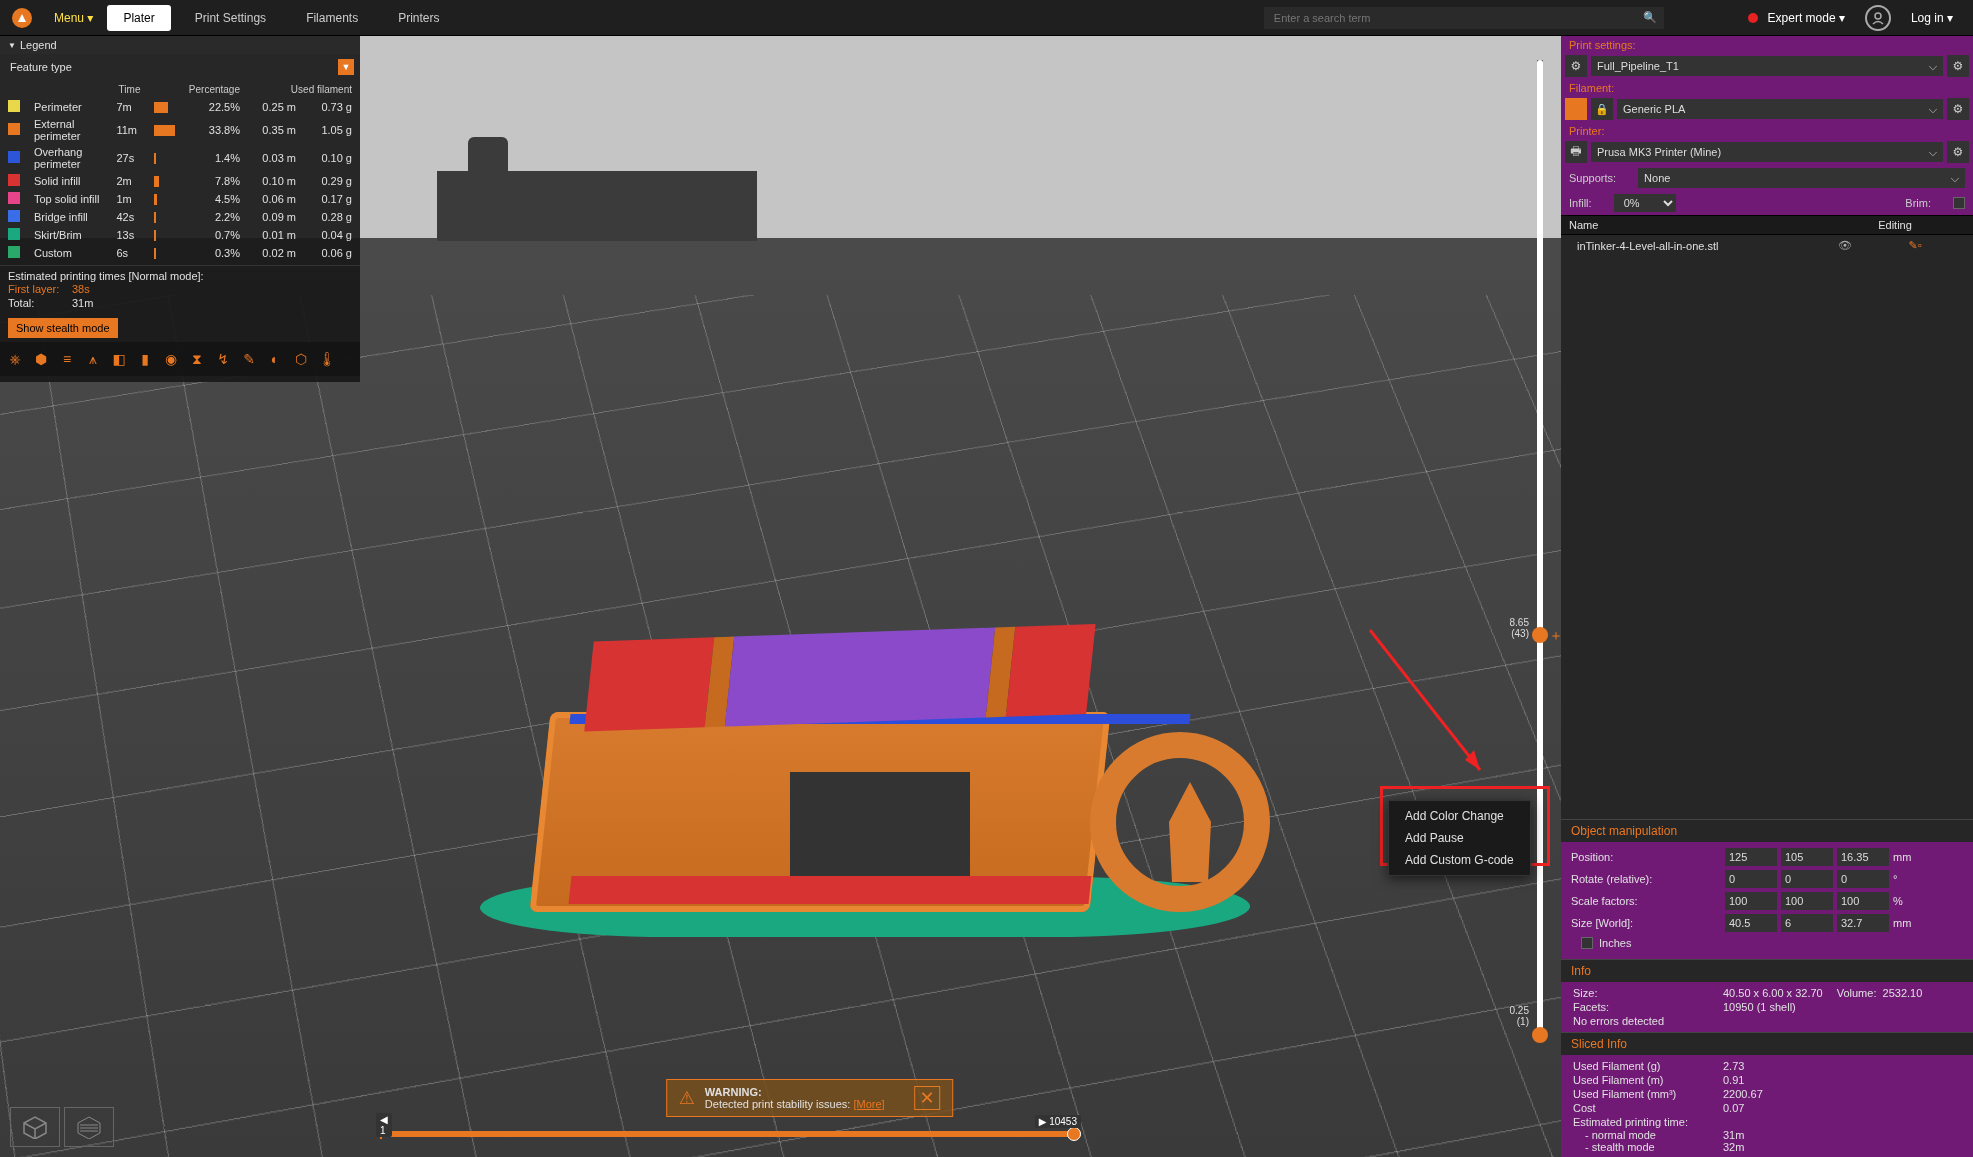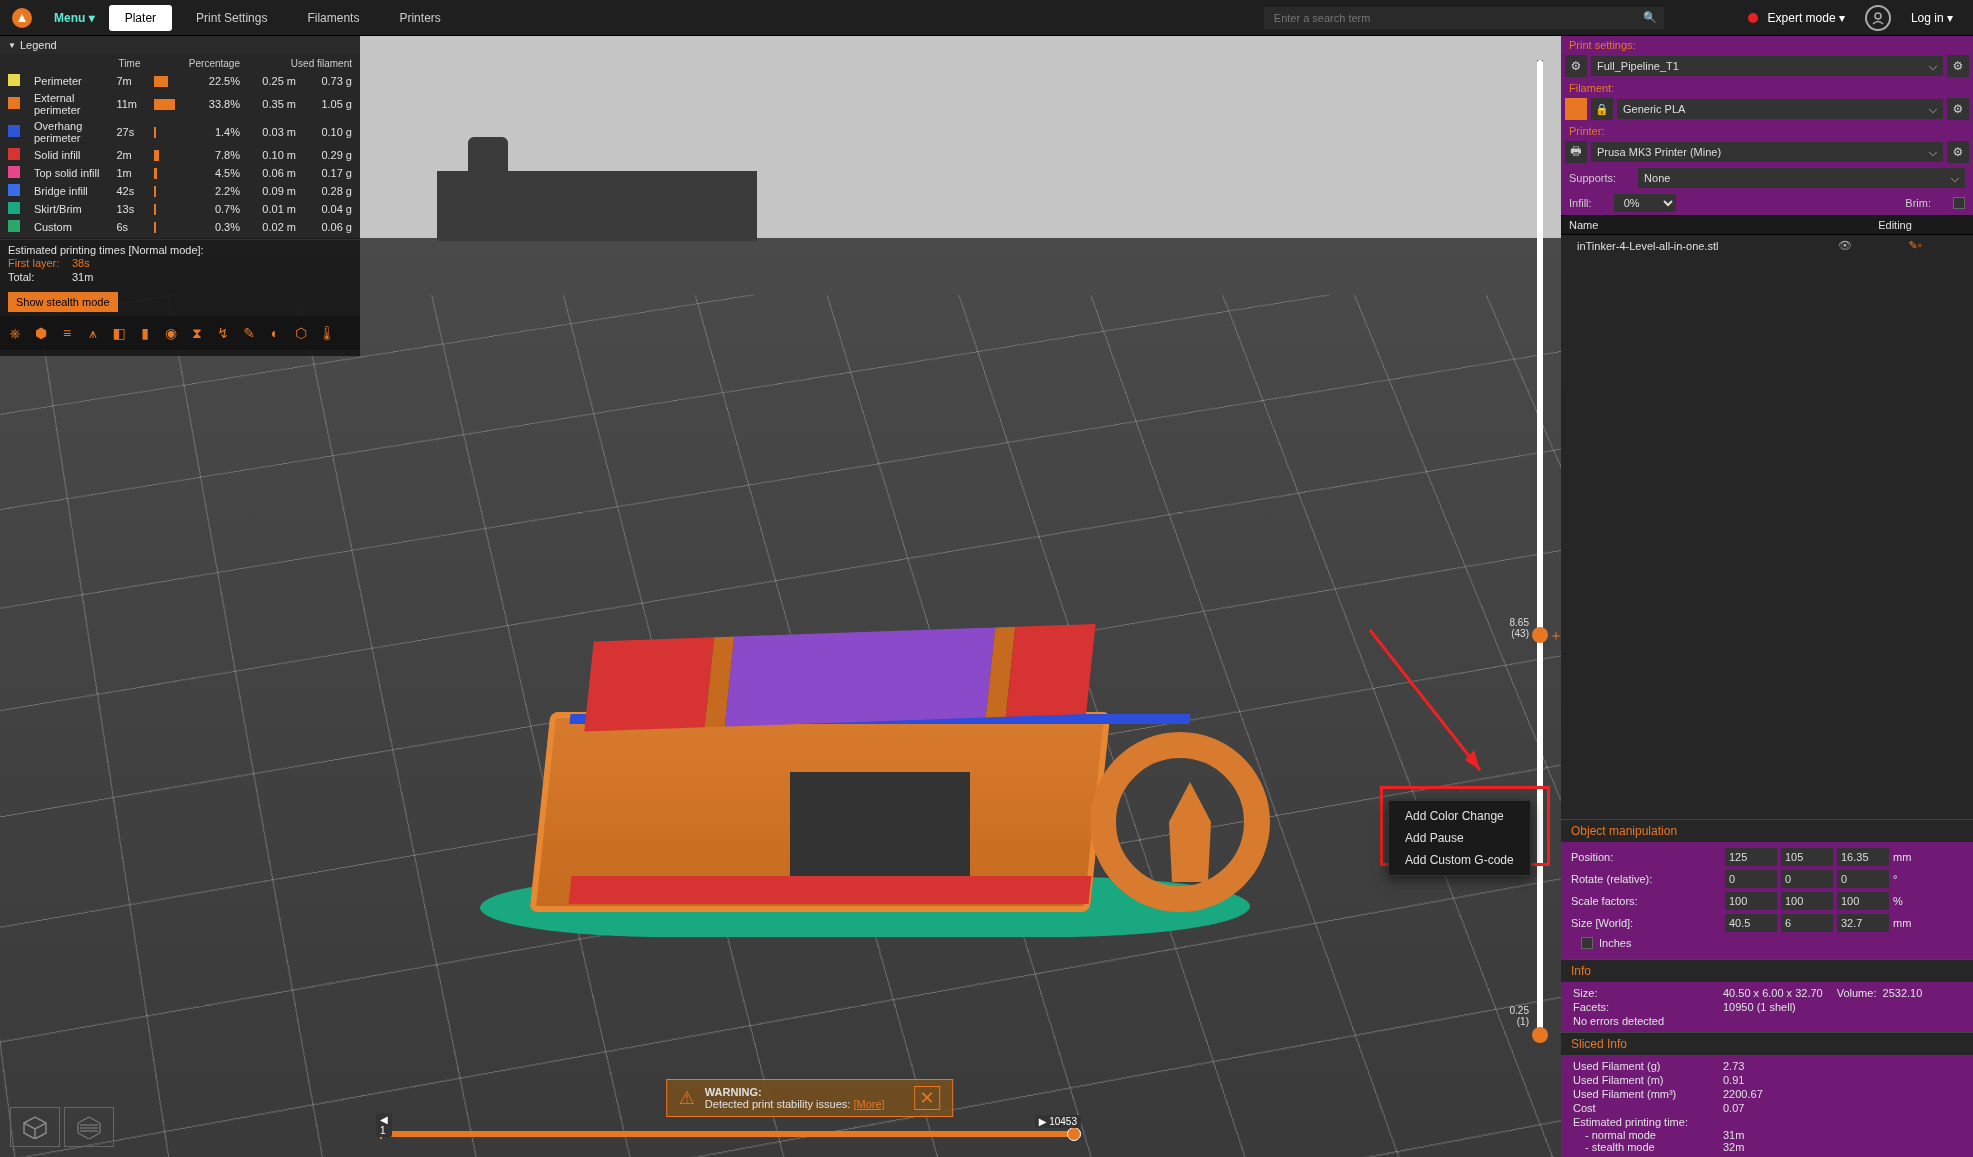--- a/index.html
+++ b/index.html
@@ -1,21 +1,21 @@
 <!DOCTYPE html>
 <html><head>
 <meta charset="utf-8">
 <style>
 * { margin: 0; padding: 0; box-sizing: border-box; font-family: Arial, sans-serif; }
 body { background: #1a1a1a; color: #e0e0e0; font-size: 11px; overflow: hidden; width: 1973px; height: 1157px; position: relative; }
 
 
 .topbar { background: #1f1f1f; height: 36px; display: flex; align-items: center; padding: 0 12px; border-bottom: 1px solid #000; }
 .logo { width: 20px; height: 20px; background: #e87722; border-radius: 50%; margin-right: 12px; display:flex;align-items:center;justify-content:center; }
-.menu-btn { color: #5eead4; padding: 4px 10px; cursor: pointer; font-size: 12px; font-weight: bold; }
+.menu-btn { color: #fde047; padding: 4px 10px; cursor: pointer; font-size: 12px; }
 .tab { padding: 6px 16px; color: #ccc; cursor: pointer; font-size: 12px; margin: 0 4px; }
 .tab.active { background: #fff; color: #000; border-radius: 3px; }
 .topbar-spacer { flex: 1; }
 .search-box { background: #2a2a2a; border: none; color: #aaa; padding: 5px 10px; width: 400px; font-size: 11px; }
 .search-icon { color: #e87722; margin-left: -20px; }
 .mode-indicator { width: 10px; height: 10px; background: #e82222; border-radius: 50%; margin: 0 10px; }
 .mode-text { color: #fff; font-size: 12px; }
 .user-icon { width: 26px; height: 26px; border: 2px solid #aaa; border-radius: 50%; margin: 0 20px; display:flex;align-items:center;justify-content:center;}
 .login { color: #fff; font-size: 12px; margin-right: 8px; }
 
@@ -249,20 +249,24 @@
 </div>
 
 <div class="red-highlight" style="top:786px;left:1380px;width:170px;height:80px"></div>
 <svg class="red-arrow" style="top:620px;left:1360px" width="140" height="170">
   <line x1="10" y1="10" x2="120" y2="150" stroke="#e22" stroke-width="3"></line>
   <polygon points="120,150 105,140 114,130" fill="#e22"></polygon>
 </svg>
 
 <div class="legend-panel">
   <div class="legend-header">Legend</div>
+  <div class="feature-type-row">
+    <div class="feature-type-label">Feature type</div>
+    <div class="feature-dropdown">▼</div>
+  </div>
   <table class="legend-table">
     <thead>
         <tr>
       <th class="color-cell"></th>
           <th style="text-align:left"></th>
       <th class="time-cell">Time</th>
       <th class="bar-cell"></th>
       <th class="pct-cell">Percentage</th>
       <th class="len-cell" colspan="2">Used filament</th>
     </tr>

